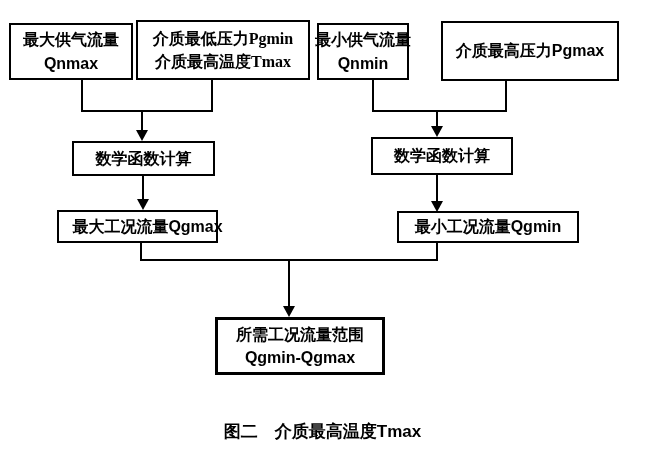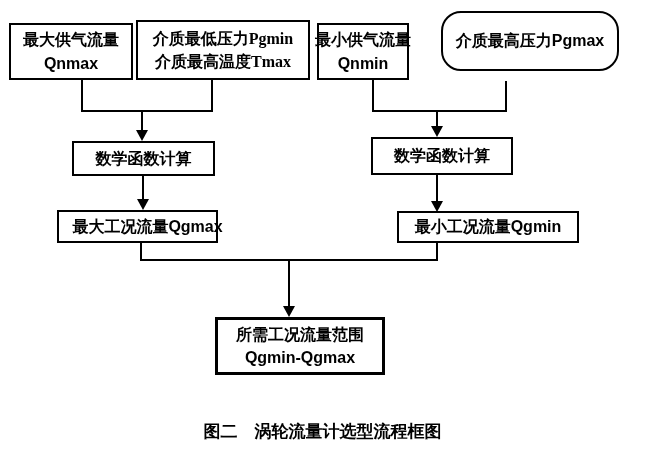--- a/index.html
+++ b/index.html
@@ -66,21 +66,21 @@
   <div class="box" style="left:136px; top:20px; width:174px; height:60px;font-family:Liberation Serif, serif;">
     <span>介质最低压力Pgmin</span>
     <span>介质最高温度Tmax</span>
   </div>
 
   <div class="box" style="left:317px; top:23px; width:92px; height:57px;">
     <span>最小供气流量</span>
     <span>Qnmin</span>
   </div>
 
-  <div class="box" style="left:441px; top:11px; width:178px; height:60px;border-radius:20px;">
+  <div class="box" style="left:441px; top:21px; width:178px; height:60px;">
     <span>介质最高压力Pgmax</span>
   </div>
 
   <div class="vline" style="left:81px; top:80px; height:30px;"></div>
   <div class="vline" style="left:211px; top:80px; height:30px;"></div>
   <div class="hline" style="left:81px; top:110px; width:132px;"></div>
   <div class="vline" style="left:141px; top:112px; height:19px;"></div>
   <div class="arrowhead" style="left:136px; top:130px;"></div>
 
   <div class="vline" style="left:372px; top:80px; height:30px;"></div>
@@ -115,15 +115,15 @@
   <div class="vline" style="left:436px; top:243px; height:16px;"></div>
   <div class="hline" style="left:140px; top:259px; width:298px;"></div>
   <div class="vline" style="left:288px; top:261px; height:46px;"></div>
   <div class="arrowhead" style="left:283px; top:306px;"></div>
 
   <div class="box thick" style="left:215px; top:317px; width:170px; height:58px;">
     <span>所需工况流量范围</span>
     <span>Qgmin-Qgmax</span>
   </div>
 
-  <div class="caption">图二　涡轮流量计选型流程框图</div>
+  <div class="caption">图二　介质最高温度Tmax</div>
 
 </div>
 
 </body></html>

